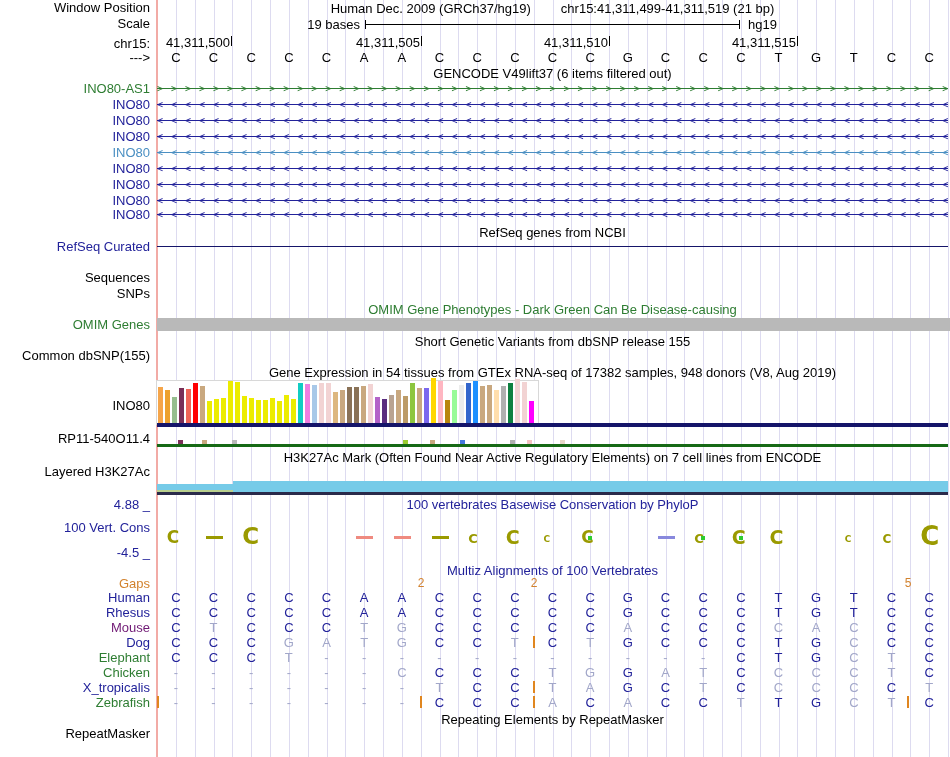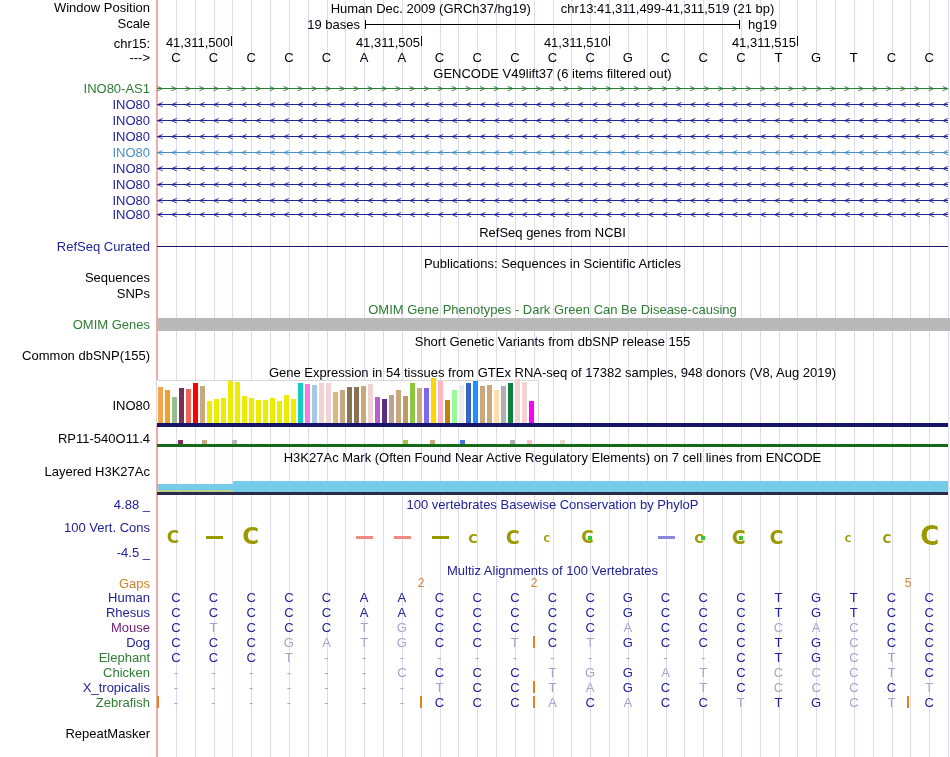--- a/index.html
+++ b/index.html
@@ -87,21 +87,21 @@
       <div class="gridline" style="left: 891.5px;"></div>
       <div class="gridline" style="left: 910.333px;"></div>
       <div class="gridline" style="left: 929.167px;"></div>
       <div class="gridline" style="left: 948px;"></div>
     </div>
   <div class="pinkline"></div>
 
   <span class="lbl" style="top:1px">Window Position</span>
   <div id="header-center">
     <span>Human Dec. 2009 (GRCh37/hg19)</span>
-    <span>chr13:41,311,499-41,311,519 (21 bp)</span>
+    <span>chr15:41,311,499-41,311,519 (21 bp)</span>
   </div>
   <span class="lbl" style="top:17px">Scale</span>
   <span class="abs" style="top:18px;left:280px;width:80px;text-align:right;line-height:13px">19 bases</span>
   <div id="scale-line" style="left:365px;width:374px"></div>
   <div class="scale-cap" style="left:365px"></div>
   <div class="scale-cap" style="left:739px"></div>
   <span class="abs" style="top:18px;left:748px;line-height:13px">hg19</span>
   <span class="lbl" style="top:37px">chr15:</span>
   <span class="lbl" style="top:51px">---&gt;</span>
   <div id="ruler">
@@ -184,21 +184,20 @@
       <div class="gene-row" style="top: 208px;">
         <div class="gene-line" style="background: rgb(34, 34, 154);"></div>
         <div class="gene-arrows" style="color: rgb(34, 34, 154);">&lt;&lt;&lt;&lt;&lt;&lt;&lt;&lt;&lt;&lt;&lt;&lt;&lt;&lt;&lt;&lt;&lt;&lt;&lt;&lt;&lt;&lt;&lt;&lt;&lt;&lt;&lt;&lt;&lt;&lt;&lt;&lt;&lt;&lt;&lt;&lt;&lt;&lt;&lt;&lt;&lt;&lt;&lt;&lt;&lt;&lt;&lt;&lt;&lt;&lt;&lt;&lt;&lt;&lt;&lt;&lt;&lt;&lt;&lt;&lt;&lt;&lt;&lt;&lt;&lt;&lt;&lt;&lt;&lt;&lt;</div>
       </div>
     </div>
 
   <span class="ttl" style="top:226px">RefSeq genes from NCBI</span>
   <span class="lbl navy" style="top:240px">RefSeq Curated</span>
   <div id="refseq-line"></div>
 
-  <span class="ttl" style="top:257px">Publications: Sequences in Scientific Articles</span>
   <span class="lbl" style="top:271px">Sequences</span>
   <span class="lbl" style="top:287px">SNPs</span>
 
   <span class="ttl grn" style="top:303px">OMIM Gene Phenotypes - Dark Green Can Be Disease-causing</span>
   <span class="lbl grn" style="top:318px">OMIM Genes</span>
   <div id="omim-bar"></div>
 
   <span class="ttl" style="top:335px">Short Genetic Variants from dbSNP release 155</span>
   <span class="lbl" style="top:349px">Common dbSNP(155)</span>
 
@@ -494,14 +493,15 @@
       <div class="aln-cell dark-cell" style="left: 816.167px; top: 696px;">G</div>
       <div class="aln-cell light-cell" style="left: 853.833px; top: 696px;">C</div>
       <div class="aln-cell light-cell" style="left: 891.5px; top: 696px;">T</div>
       <div class="aln-cell dark-cell" style="left: 929.167px; top: 696px;">C</div>
       <div class="aln-insert" style="left: 157px; top: 696px;"></div>
       <div class="aln-insert" style="left: 420px; top: 696px;"></div>
       <div class="aln-insert" style="left: 533px; top: 696px;"></div>
       <div class="aln-insert" style="left: 907px; top: 696px;"></div>
     </div>
 
+  <span class="ttl" style="top:713px">Repeating Elements by RepeatMasker</span>
   <span class="lbl" style="top:727px">RepeatMasker</span>
 </div>
 
 </body></html>

